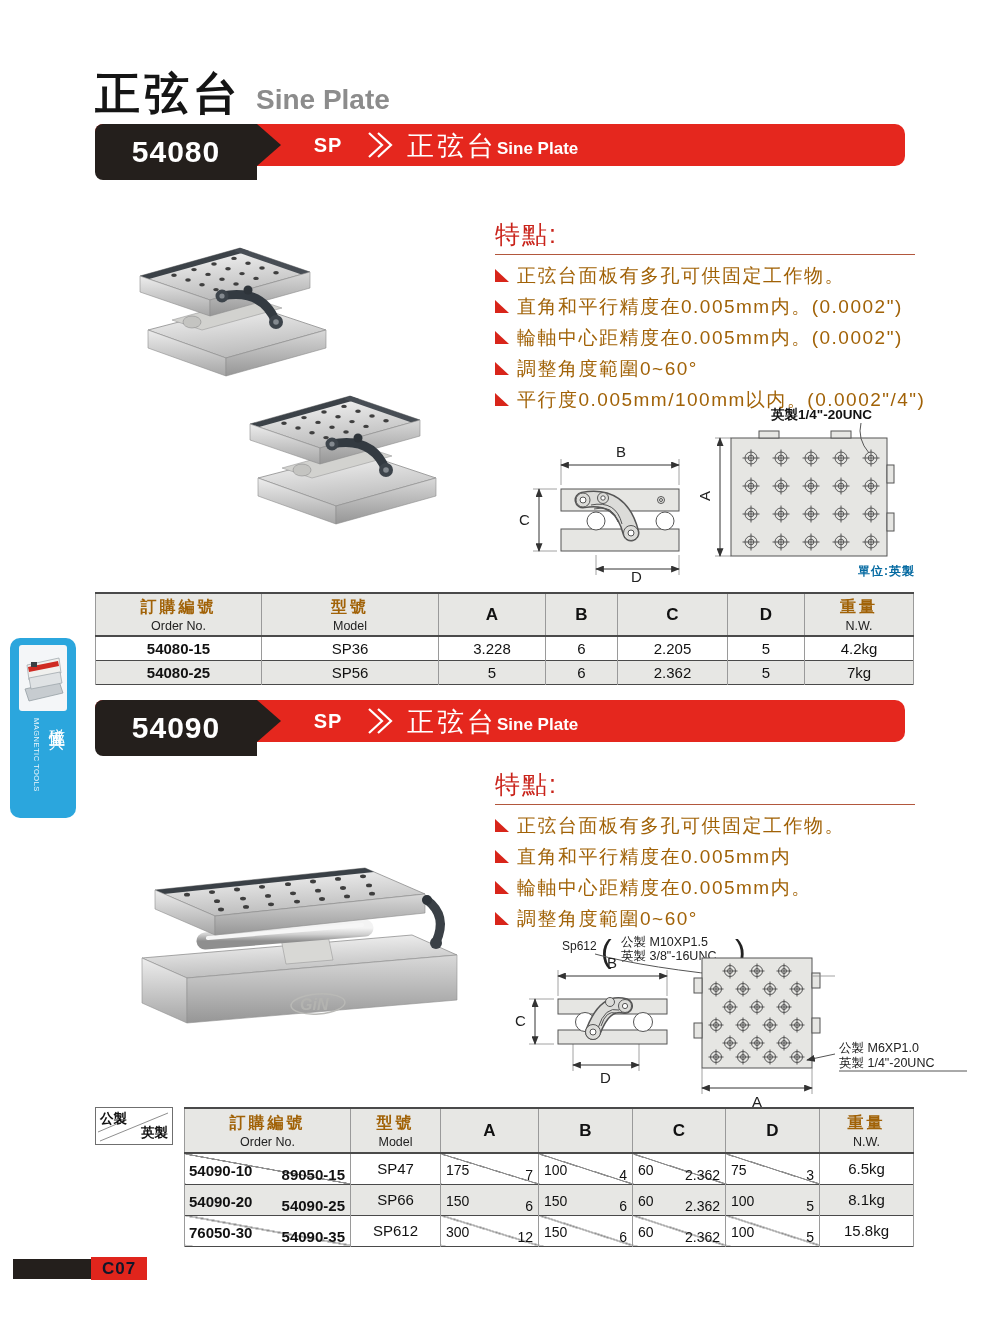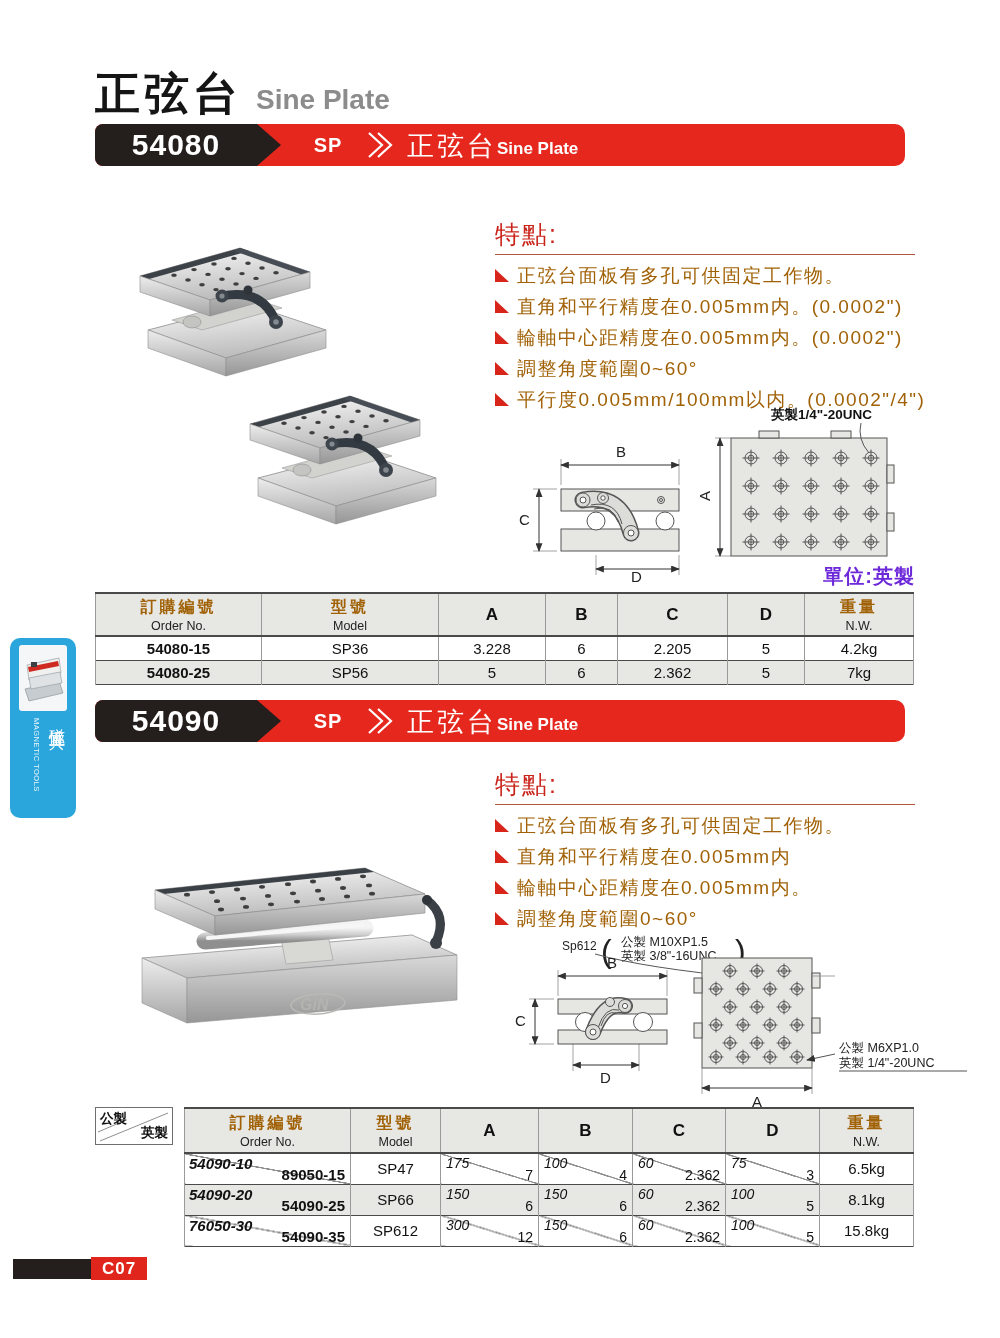--- a/index.html
+++ b/index.html
@@ -6,75 +6,75 @@
   html,body { background:#ffffff; }
   body { font-family:"Liberation Sans", sans-serif; color:#111; }
   #page { position:relative; width:1000px; height:1338px; background:#fff; overflow:hidden; }
 
   
   .page-title { position:absolute; left:95px; top:64px; white-space:nowrap; }
   .page-title .zh { font-size:45px; font-weight:bold; color:#151515; letter-spacing:4px; }
   .page-title .en { font-size:28px; font-weight:bold; color:#8c8c8c; margin-left:14px; }
 
   .banner { position:absolute; left:95px; width:810px; height:42px; background:#e5271e; border-radius:8px 10px 10px 8px; }
-  .code-box { position:absolute; left:0; top:0; width:162px; height:42px; background:#241f1c; border-radius:8px 0 0 8px;
+  .code-box { position:absolute; left:0; top:0; width:162px; height:56px; background:#241f1c; border-radius:8px 0 0 8px;
               display:flex; align-items:center; justify-content:center; color:#fff; font-size:30px; font-weight:bold; letter-spacing:1px; }
   .code-arrow { position:absolute; left:162px; top:0; width:0; height:0;
                 border-top:21px solid transparent; border-bottom:21px solid transparent; border-left:24px solid #241f1c; }
   .banner .sp { position:absolute; left:198px; top:0; height:42px; width:70px; display:flex; align-items:center; justify-content:center;
                 color:#fff; font-size:20px; font-weight:bold; letter-spacing:1px; }
   .banner .chev { position:absolute; left:268px; top:5px; }
   .banner .zh { position:absolute; left:312px; top:4px; color:#fff; font-size:27px; letter-spacing:3px; }
   .banner .en { position:absolute; left:402px; top:15px; color:#fff; font-size:17px; font-weight:bold; }
 
   
   .features { position:absolute; left:495px; width:420px; }
   .features .ft-title { color:#c9231a; font-size:25px; font-weight:normal; letter-spacing:2px; margin-bottom:3px; }
   .features .rule { height:1px; background:#b2573d; margin-bottom:10px; }
   .feat-line { display:flex; align-items:flex-start; margin-bottom:9px; }
   .tri { flex:none; width:14px; height:13px; background:#d8251a; clip-path:polygon(0 0,0 100%,100% 100%); margin:4px 8px 0 0; }
   .feat-text { font-size:19px; color:#a16207; letter-spacing:1.5px; line-height:22px; white-space:nowrap; }
 
-  .unit-note { position:absolute; left:760px; top:563px; width:155px; text-align:right; font-size:20px; font-weight:bold; color:#6d28d9; letter-spacing:1px; }
+  .unit-note { position:absolute; left:760px; top:563px; width:155px; text-align:right; font-size:12px; font-weight:bold; color:#0369a1; letter-spacing:1px; }
 
   
   table.spec { border-collapse:collapse; table-layout:fixed; position:absolute; background:#fff; }
   table.spec th, table.spec td { border-left:1px solid #9a9a9a; border-right:1px solid #9a9a9a; text-align:center; vertical-align:middle; padding:0; }
   table.spec thead th { background:#e7e7e4; border-top:2px solid #4a4a4a; border-bottom:2px solid #4a4a4a; }
   table.spec tbody tr { border-bottom:1.5px solid #4a4a4a; }
   tr.stripe td { background:#e7e7e4; }
   .h-zh { display:block; font-size:16px; font-weight:bold; letter-spacing:3px; color:#a16207; }
   .h-en { display:block; font-size:12.5px; font-weight:normal; color:#222; margin-top:1px; letter-spacing:0; }
   .h-letter { font-size:17px; font-weight:bold; }
   #table1 td { height:24px; font-size:15px; }
   #table1 td.order { font-weight:bold; }
   #table1 thead th { height:43px; }
   #table2 thead th { height:45px; }
   #table2 td { height:31px; font-size:15px; position:relative; }
   td.splitcell { background-image:linear-gradient(to right top, transparent calc(50% - 0.7px), #8f8f8f calc(50% - 0.7px), #8f8f8f calc(50% + 0.7px), transparent calc(50% + 0.7px)); }
-  td .mval { position:absolute; left:5px; top:1px; font-size:14px;font-style:italic; }
+  td .mval { position:absolute; left:5px; top:8px; font-size:14px; }
   td .ival { position:absolute; right:5px; bottom:1px; font-size:14px; }
   td.order .mval { font-weight:bold; font-size:15px; left:4px; }
   td.order .ival { font-weight:bold; font-size:15px; right:5px; }
 
   .legend { position:absolute; left:95px; top:1107px; width:78px; height:38px; border:1px solid #6f6f6f; background:#fff; }
   .legend .m { position:absolute; left:4px; top:2px; font-size:13.5px; font-weight:bold; }
   .legend .i { position:absolute; right:4px; bottom:2px; font-size:13.5px; font-weight:bold; }
   .legend svg { position:absolute; left:0; top:0; }
 
   
   .side-tab { position:absolute; left:10px; top:638px; width:66px; height:180px; background:#2ba6dd; border-radius:10px; }
   .side-tab .thumb { position:absolute; left:9px; top:7px; }
   .side-tab .zh { position:absolute; left:36px; top:78px; color:#fff; font-size:16px; letter-spacing:2px; writing-mode:vertical-rl; }
   .side-tab .en { position:absolute; left:22px; top:80px; color:#eaf6fc; font-size:7.5px; letter-spacing:0.5px; writing-mode:vertical-rl; }
 
   
   .foot-black { position:absolute; left:13px; top:1259px; width:78px; height:20px; background:#241f1c; }
   .foot-red { position:absolute; left:91px; top:1257px; width:56px; height:23px; background:#e0251c; display:flex; align-items:center; justify-content:center;
-              color:#ffffff; font-size:17px; font-weight:bold; letter-spacing:1px; }
+              color:#0f172a; font-size:17px; font-weight:bold; letter-spacing:1px; }
 
   .abs { position:absolute; }
   svg text { font-family:"Liberation Sans", sans-serif; }
 </style>
 </head>
 <body>
 
 <div id="page">
 
   <div class="page-title">

